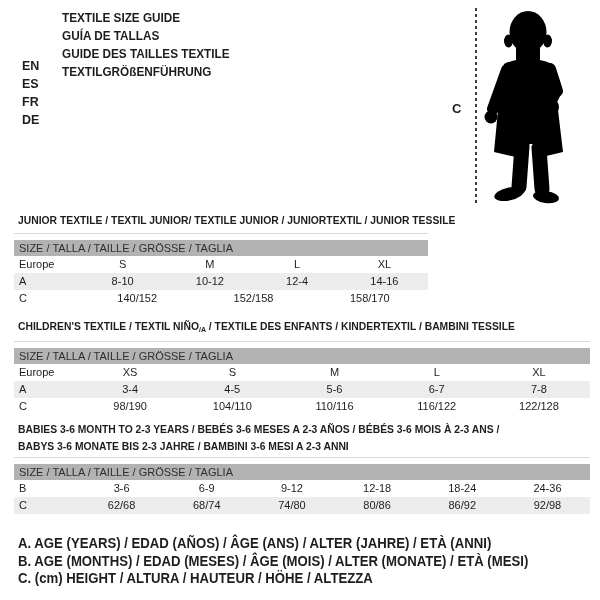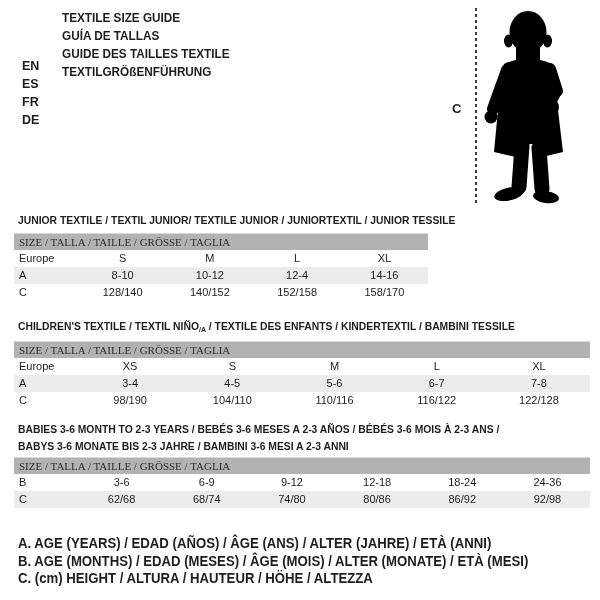--- a/index.html
+++ b/index.html
@@ -20,22 +20,22 @@
     background:repeating-linear-gradient(#3c3c3c 0 3px, transparent 3px 6px); }
   .figure-label { left:452px; top:101px; font-weight:bold; font-size:13px; }
   .baby { left:482px; top:6px; }
 
   
   .tbl-title { left:18px; font-weight:bold; font-size:11px; }
   .tbl-title .sub { font-size:7.5px; vertical-align:-2px; }
   .tbl { left:14px; border-top:1px solid #d9d9d9; }
   .w1 { width:414px; }
   .w2 { width:576px; }
-  .bar { height:16px; line-height:16px; background:#b2b2b2;
-    font-size:11px; color:#2e2e2e; padding-left:5px;font-family:Liberation Serif, serif; }
+  .bar { margin-top:6px; height:16px; line-height:16px; background:#b2b2b2;
+    font-size:11px; color:#2e2e2e; padding-left:5px; }
   .row { display:flex; height:17px; line-height:17px; font-size:11px; }
   .row .lbl { width:60px; padding-left:5px; }
   .row .cell { flex:1; text-align:center; }
   .stripe { background:#ececec; }
 
   
   .legend { left:18px; top:535px; font-weight:bold; font-size:14px; line-height:17.5px; }
 </style>
 </head>
 <body>
@@ -93,21 +93,20 @@
   </div>
   <div class="row stripe">
     <span class="lbl">A</span>
     <span class="cell">8-10</span>
     <span class="cell">10-12</span>
     <span class="cell">12-4</span>
     <span class="cell">14-16</span>
   </div>
   <div class="row">
     <span class="lbl">C</span>
-    <span class="cell">128/140</span>
     <span class="cell">140/152</span>
     <span class="cell">152/158</span>
     <span class="cell">158/170</span>
   </div>
 </div>
 
 <div class="abs tbl-title cond" style="top:320px"><span>CHILDREN'S TEXTILE / TEXTIL NIÑO</span><span class="sub">/A</span><span> / TEXTILE DES ENFANTS / KINDERTEXTIL / BAMBINI TESSILE</span></div>
 <div class="abs tbl w2" style="top:341px">
   <div class="bar">SIZE / TALLA / TAILLE / GRÖSSE / TAGLIA</div>
   <div class="row">

